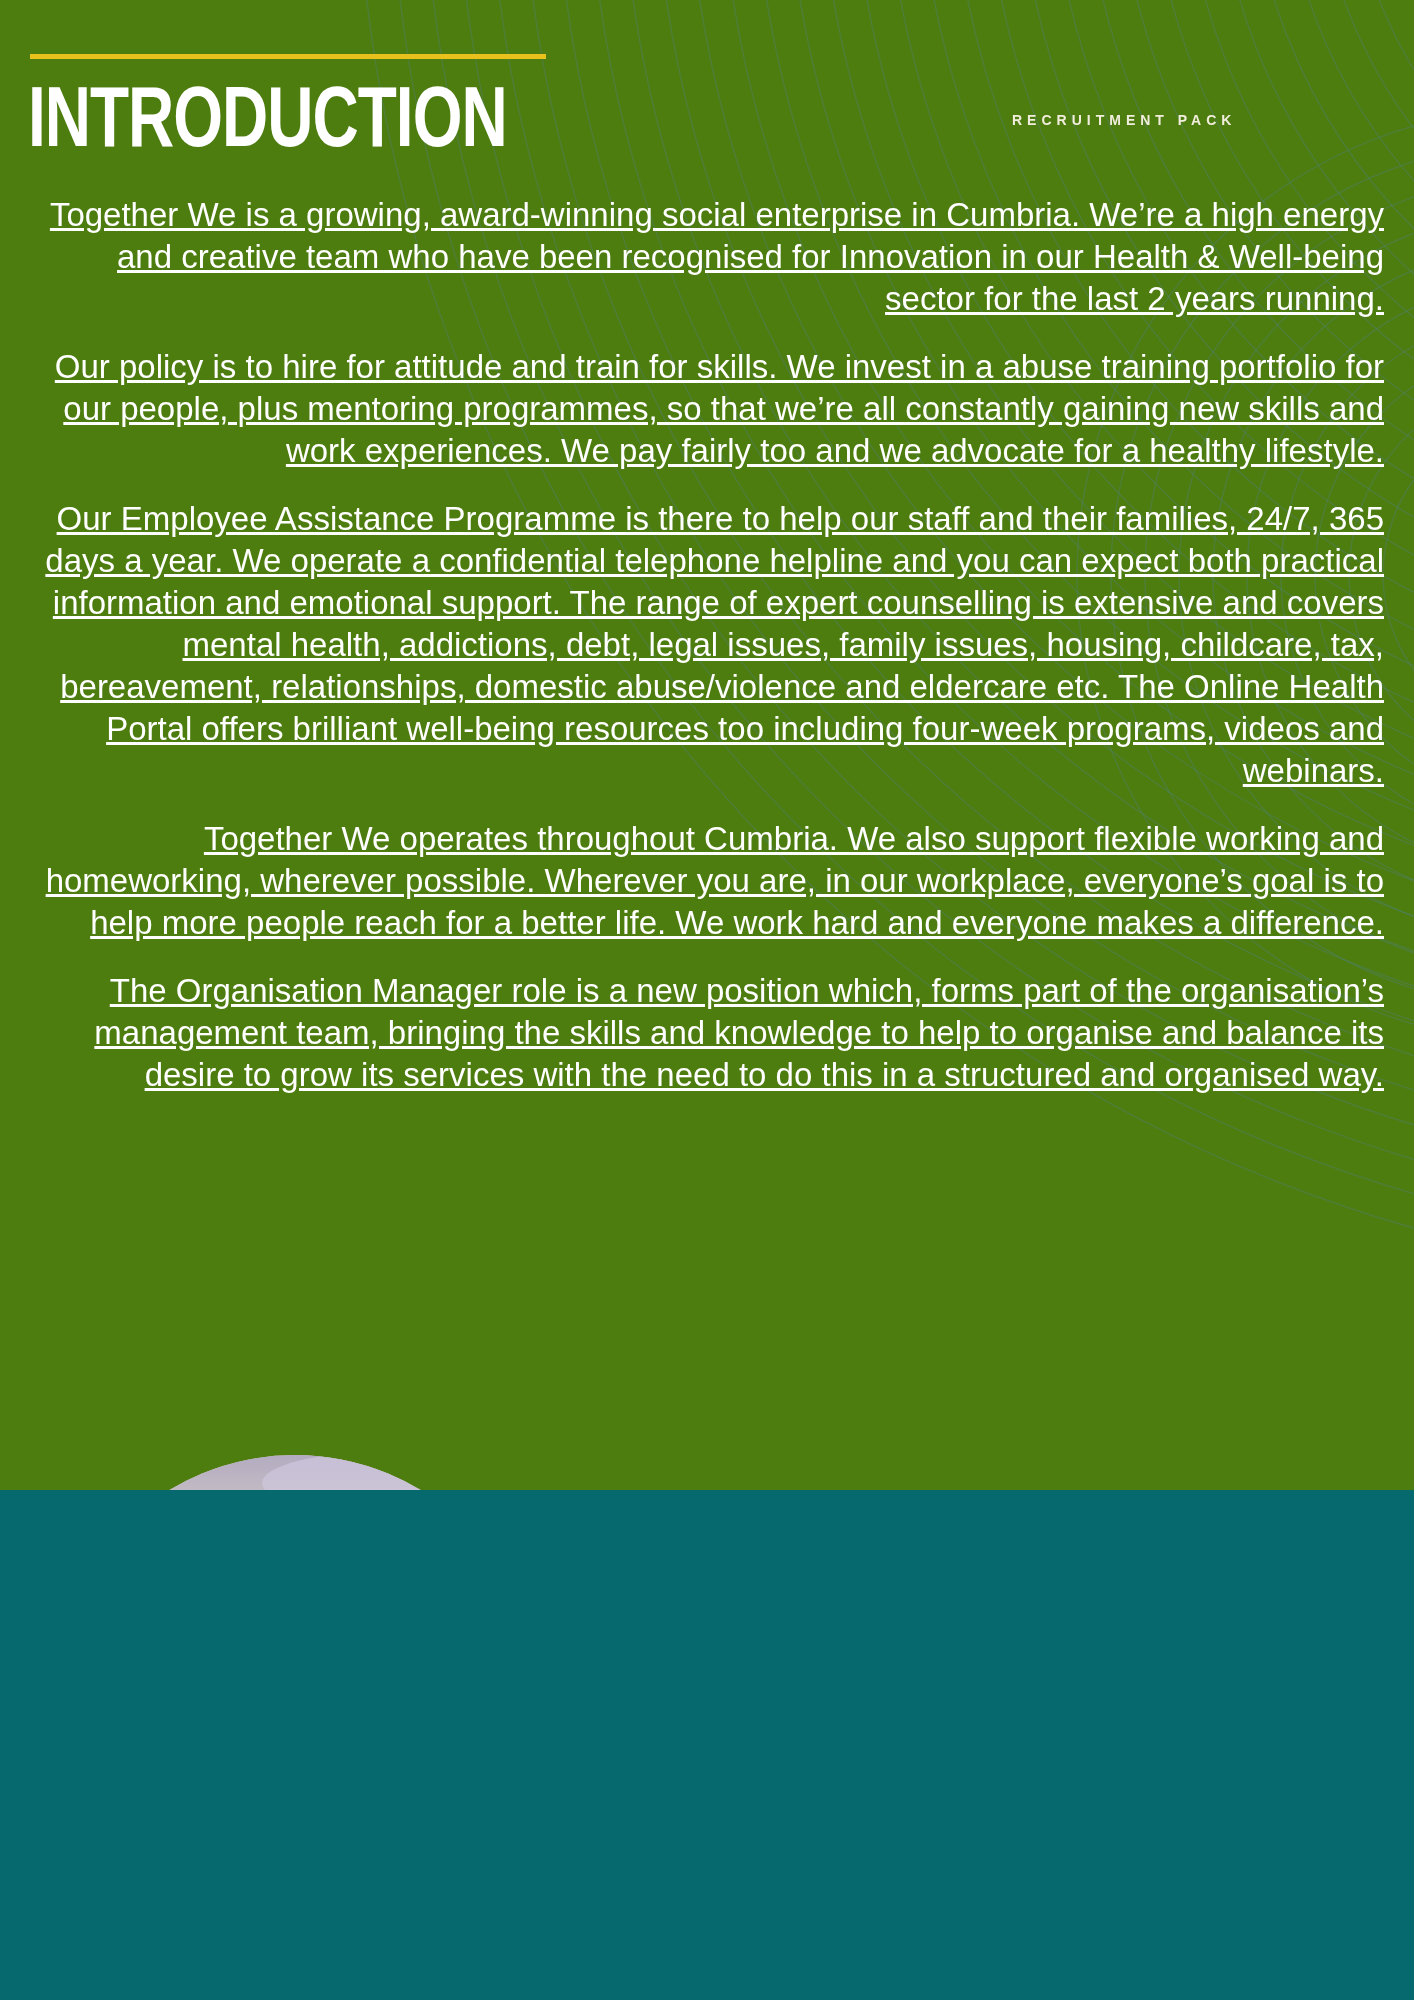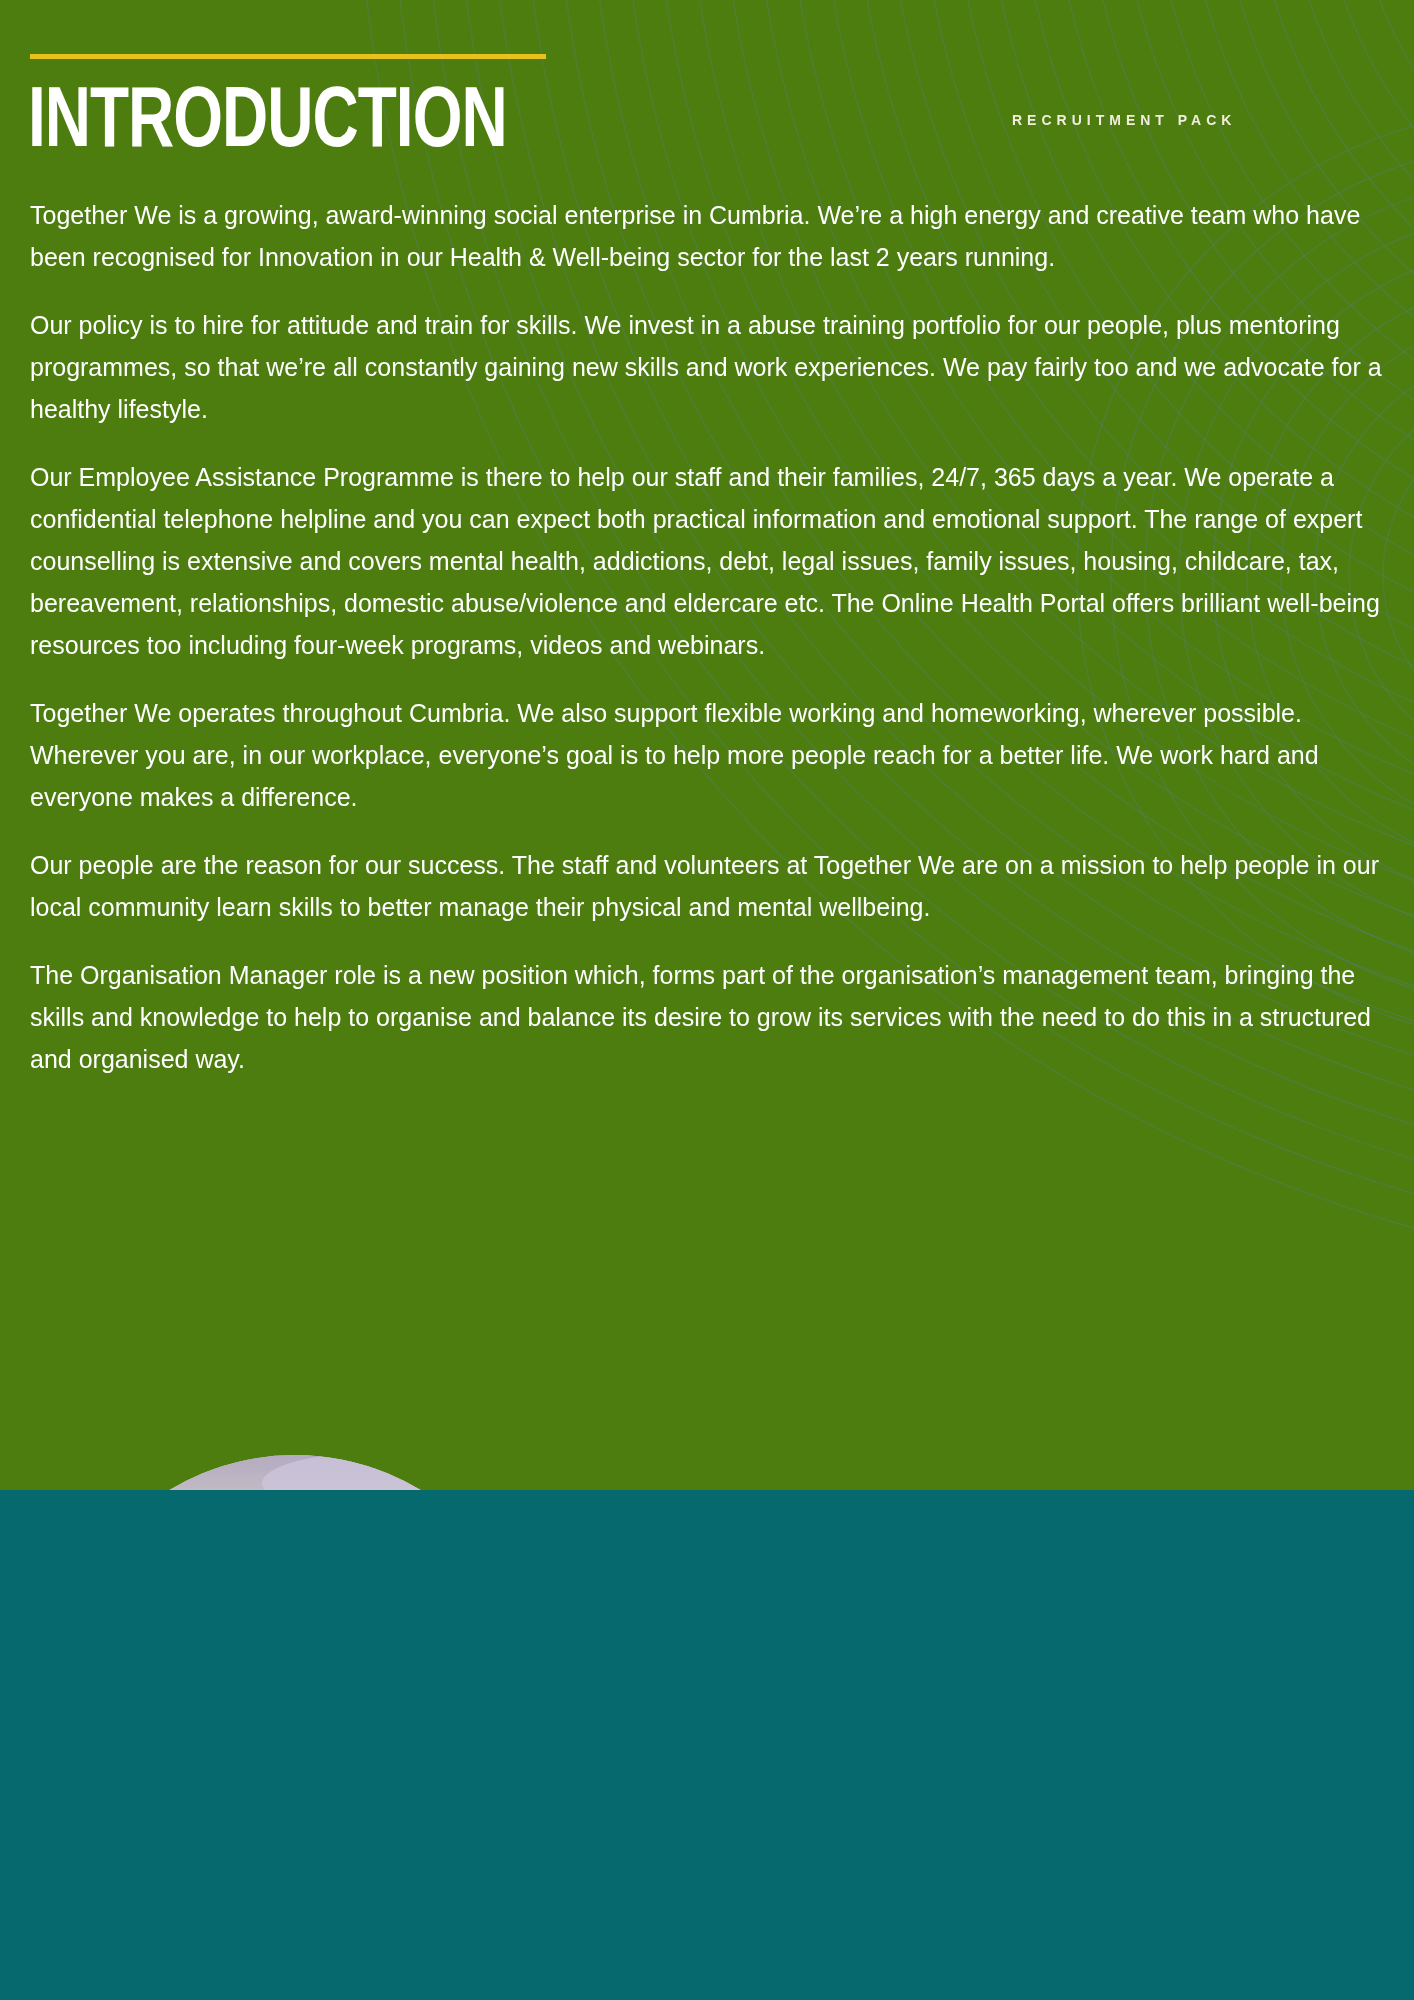--- a/index.html
+++ b/index.html
@@ -14,21 +14,21 @@
     position:absolute;left:28px;top:68px;margin:0;
     font-size:64px;font-weight:bold;letter-spacing:-1px;color:#ffffff;
     transform:scaleY(1.32);transform-origin:left top;white-space:nowrap;
   }
   .kicker{
     position:absolute;left:1012px;top:112px;
     font-size:14px;font-weight:bold;letter-spacing:5px;color:#f2eedd;white-space:nowrap;
   }
   .copy{
     position:absolute;left:30px;top:194px;width:1354px;
-    text-align:left;font-size:25px;line-height:42px;color:#ffffff;
+    text-align:right;font-size:33px;line-height:42px;color:#ffffff;text-decoration:underline;
   }
   .copy p{margin:0 0 26px 0;}
   .photo{
     position:absolute;left:52px;top:1455px;width:486px;height:486px;margin:0;
     border-radius:50%;overflow:hidden;background:#cdc6bd;
   }
   .photo svg{display:block;width:100%;height:100%;}
   .cap1{
     position:absolute;left:46px;top:418px;
     font-size:29px;font-weight:bold;color:#ffffff;white-space:nowrap;
@@ -108,21 +108,20 @@
 
   <h1 class="page-title">INTRODUCTION</h1>
 
   <div class="kicker">RECRUITMENT PACK</div>
 
   <main class="copy">
     <p>Together We is a growing, award-winning social enterprise in Cumbria. We’re a high energy and creative team who have been recognised for Innovation in our Health &amp; Well-being sector for the last 2 years running.</p>
     <p>Our policy is to hire for attitude and train for skills. We invest in a abuse training portfolio for our people, plus mentoring programmes, so that we’re all constantly gaining new skills and work experiences. We pay fairly too and we advocate for a healthy lifestyle.</p>
     <p>Our Employee Assistance Programme is there to help our staff and their families, 24/7, 365 days a year. We operate a confidential telephone helpline and you can expect both practical information and emotional support. The range of expert counselling is extensive and covers mental health, addictions, debt, legal issues, family issues, housing, childcare, tax, bereavement, relationships, domestic abuse/violence and eldercare etc. The Online Health Portal offers brilliant well-being resources too including four-week programs, videos and webinars.</p>
     <p>Together We operates throughout Cumbria. We also support flexible working and homeworking, wherever possible. Wherever you are, in our workplace, everyone’s goal is to help more people reach for a better life. We work hard and everyone makes a difference.</p>
-    <p>Our people are the reason for our success. The staff and volunteers at Together We are on a mission to help people in our local community learn skills to better manage their physical and mental wellbeing.</p>
     <p>The Organisation Manager role is a new position which, forms part of the organisation’s management team, bringing the skills and knowledge to help to organise and balance its desire to grow its services with the need to do this in a structured and organised way.</p>
   </main>
 
   <figure class="photo">
     <svg viewBox="0 0 486 486">
       <defs>
         <linearGradient id="wallGrad" x1="0" y1="0" x2="0" y2="1">
           <stop offset="0" stop-color="#b3abc0"></stop>
           <stop offset="0.18" stop-color="#d7d1c9"></stop>
           <stop offset="1" stop-color="#cfc8bf"></stop>

